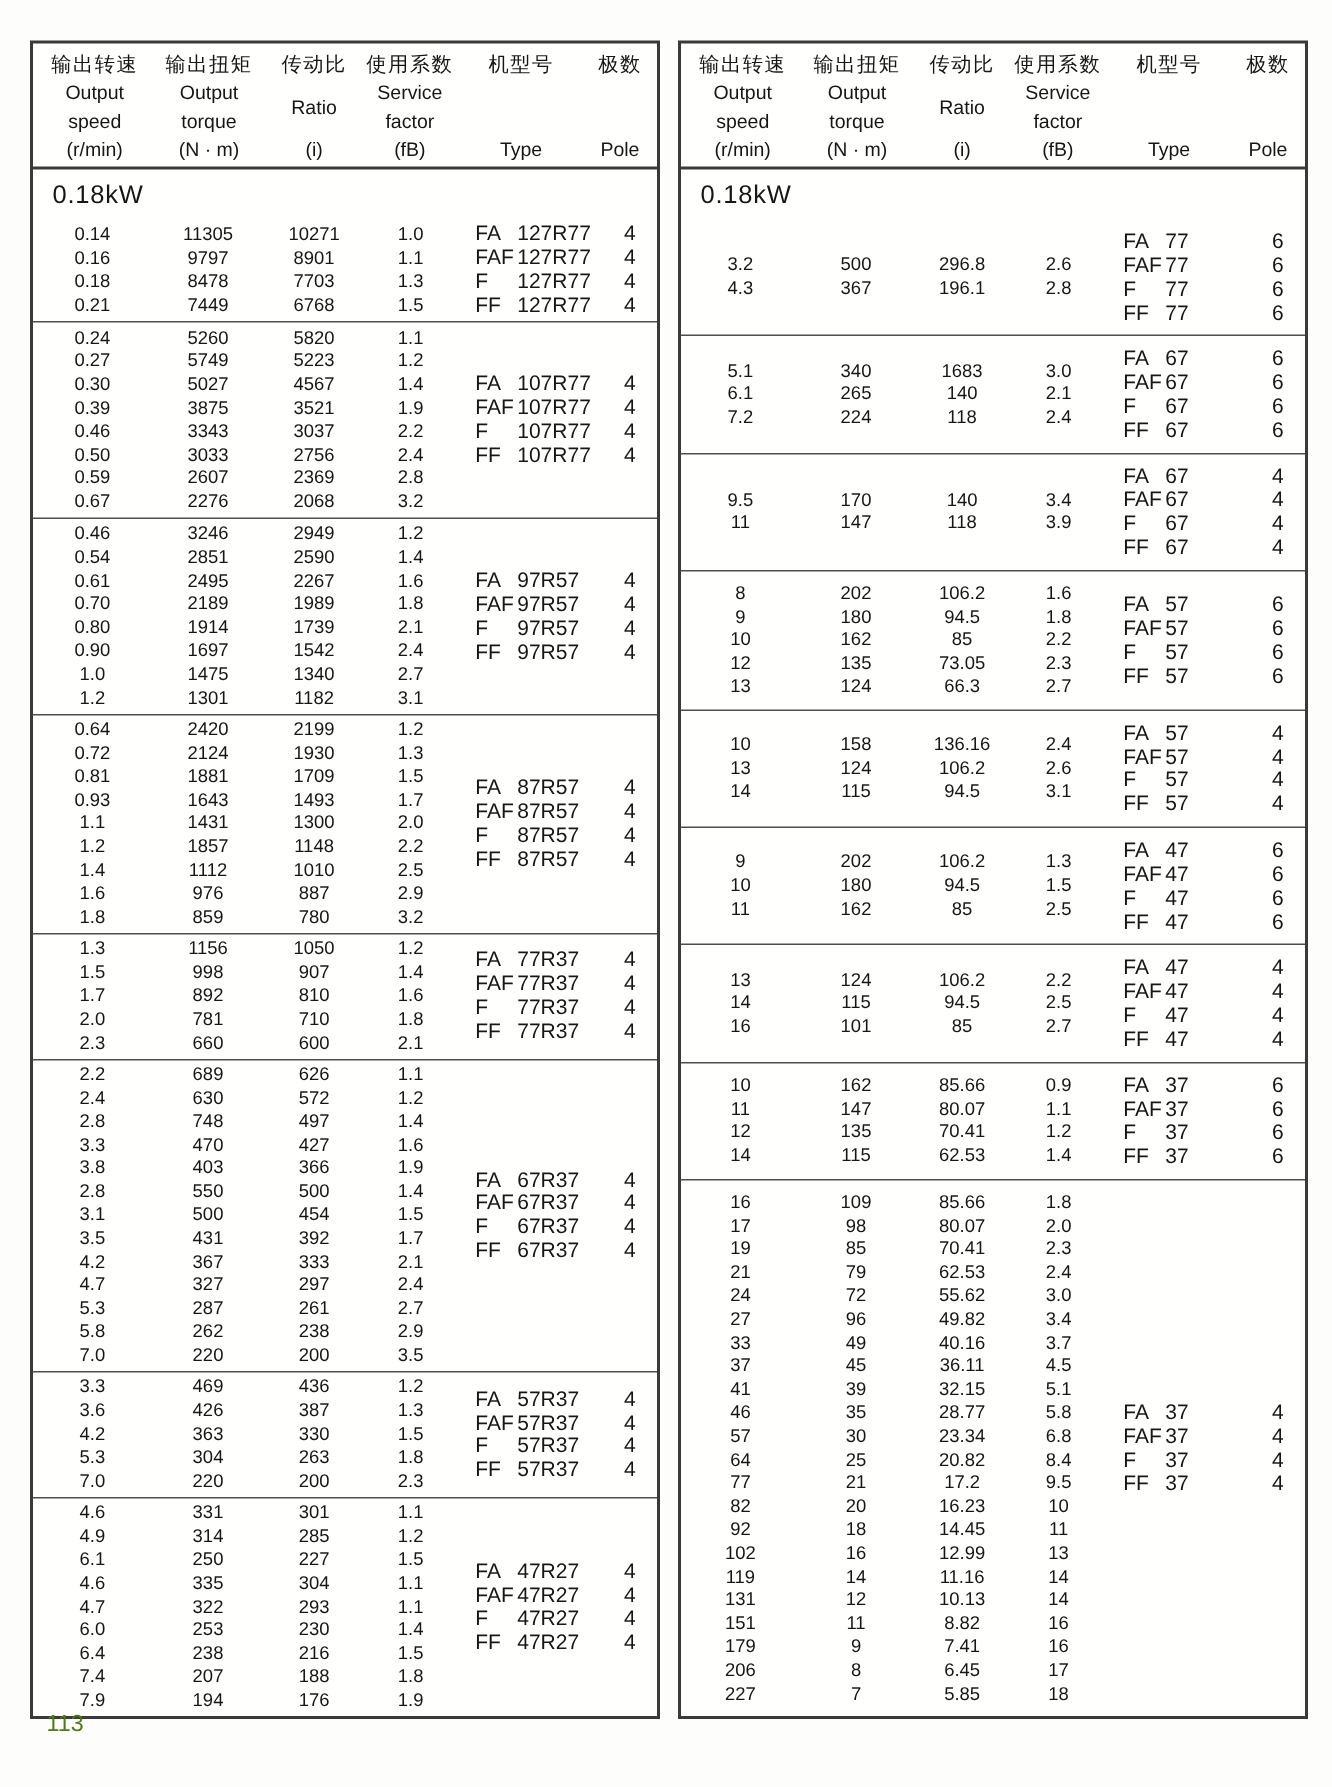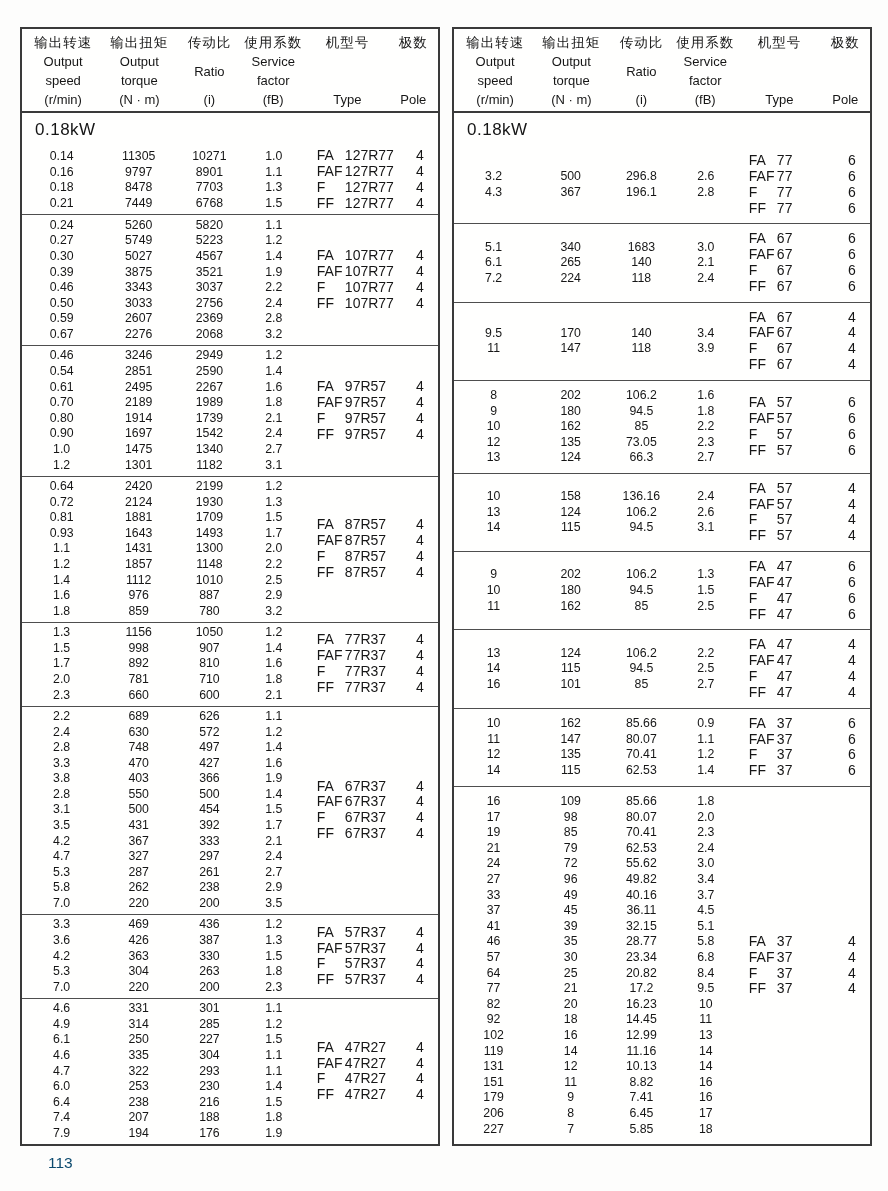--- a/index.html
+++ b/index.html
@@ -53,22 +53,22 @@
   .c-torque { width: 26.5%; }
   .c-ratio  { width: 23.5%; }
   .c-fb     { width: 22%; }
   .type-block { width: 32%; font-size: 14px; }
   .type-row { display: flex; height: 15.9px; line-height: 15.9px; padding-left: 9%; }
   .type-prefix { width: 28px; white-space: nowrap; }
   .type-model { flex: 1; text-align: left; white-space: nowrap; }
   .type-pole { width: 30%; text-align: center; }
   
   .page-number {
-    position: absolute; left: 31px; bottom: 19px;
-    font-size: 15.5px; color: #0c4a6e; margin-left: 17px;
+    position: absolute; left: 31px; bottom: 32px;
+    font-size: 15.5px; color: #4d7c0f;
   }
 </style>
 </head>
 <body>
 
 <div class="page">
   <div class="tables-wrap">
 
     <div class="half-table">
       <div class="thead">

